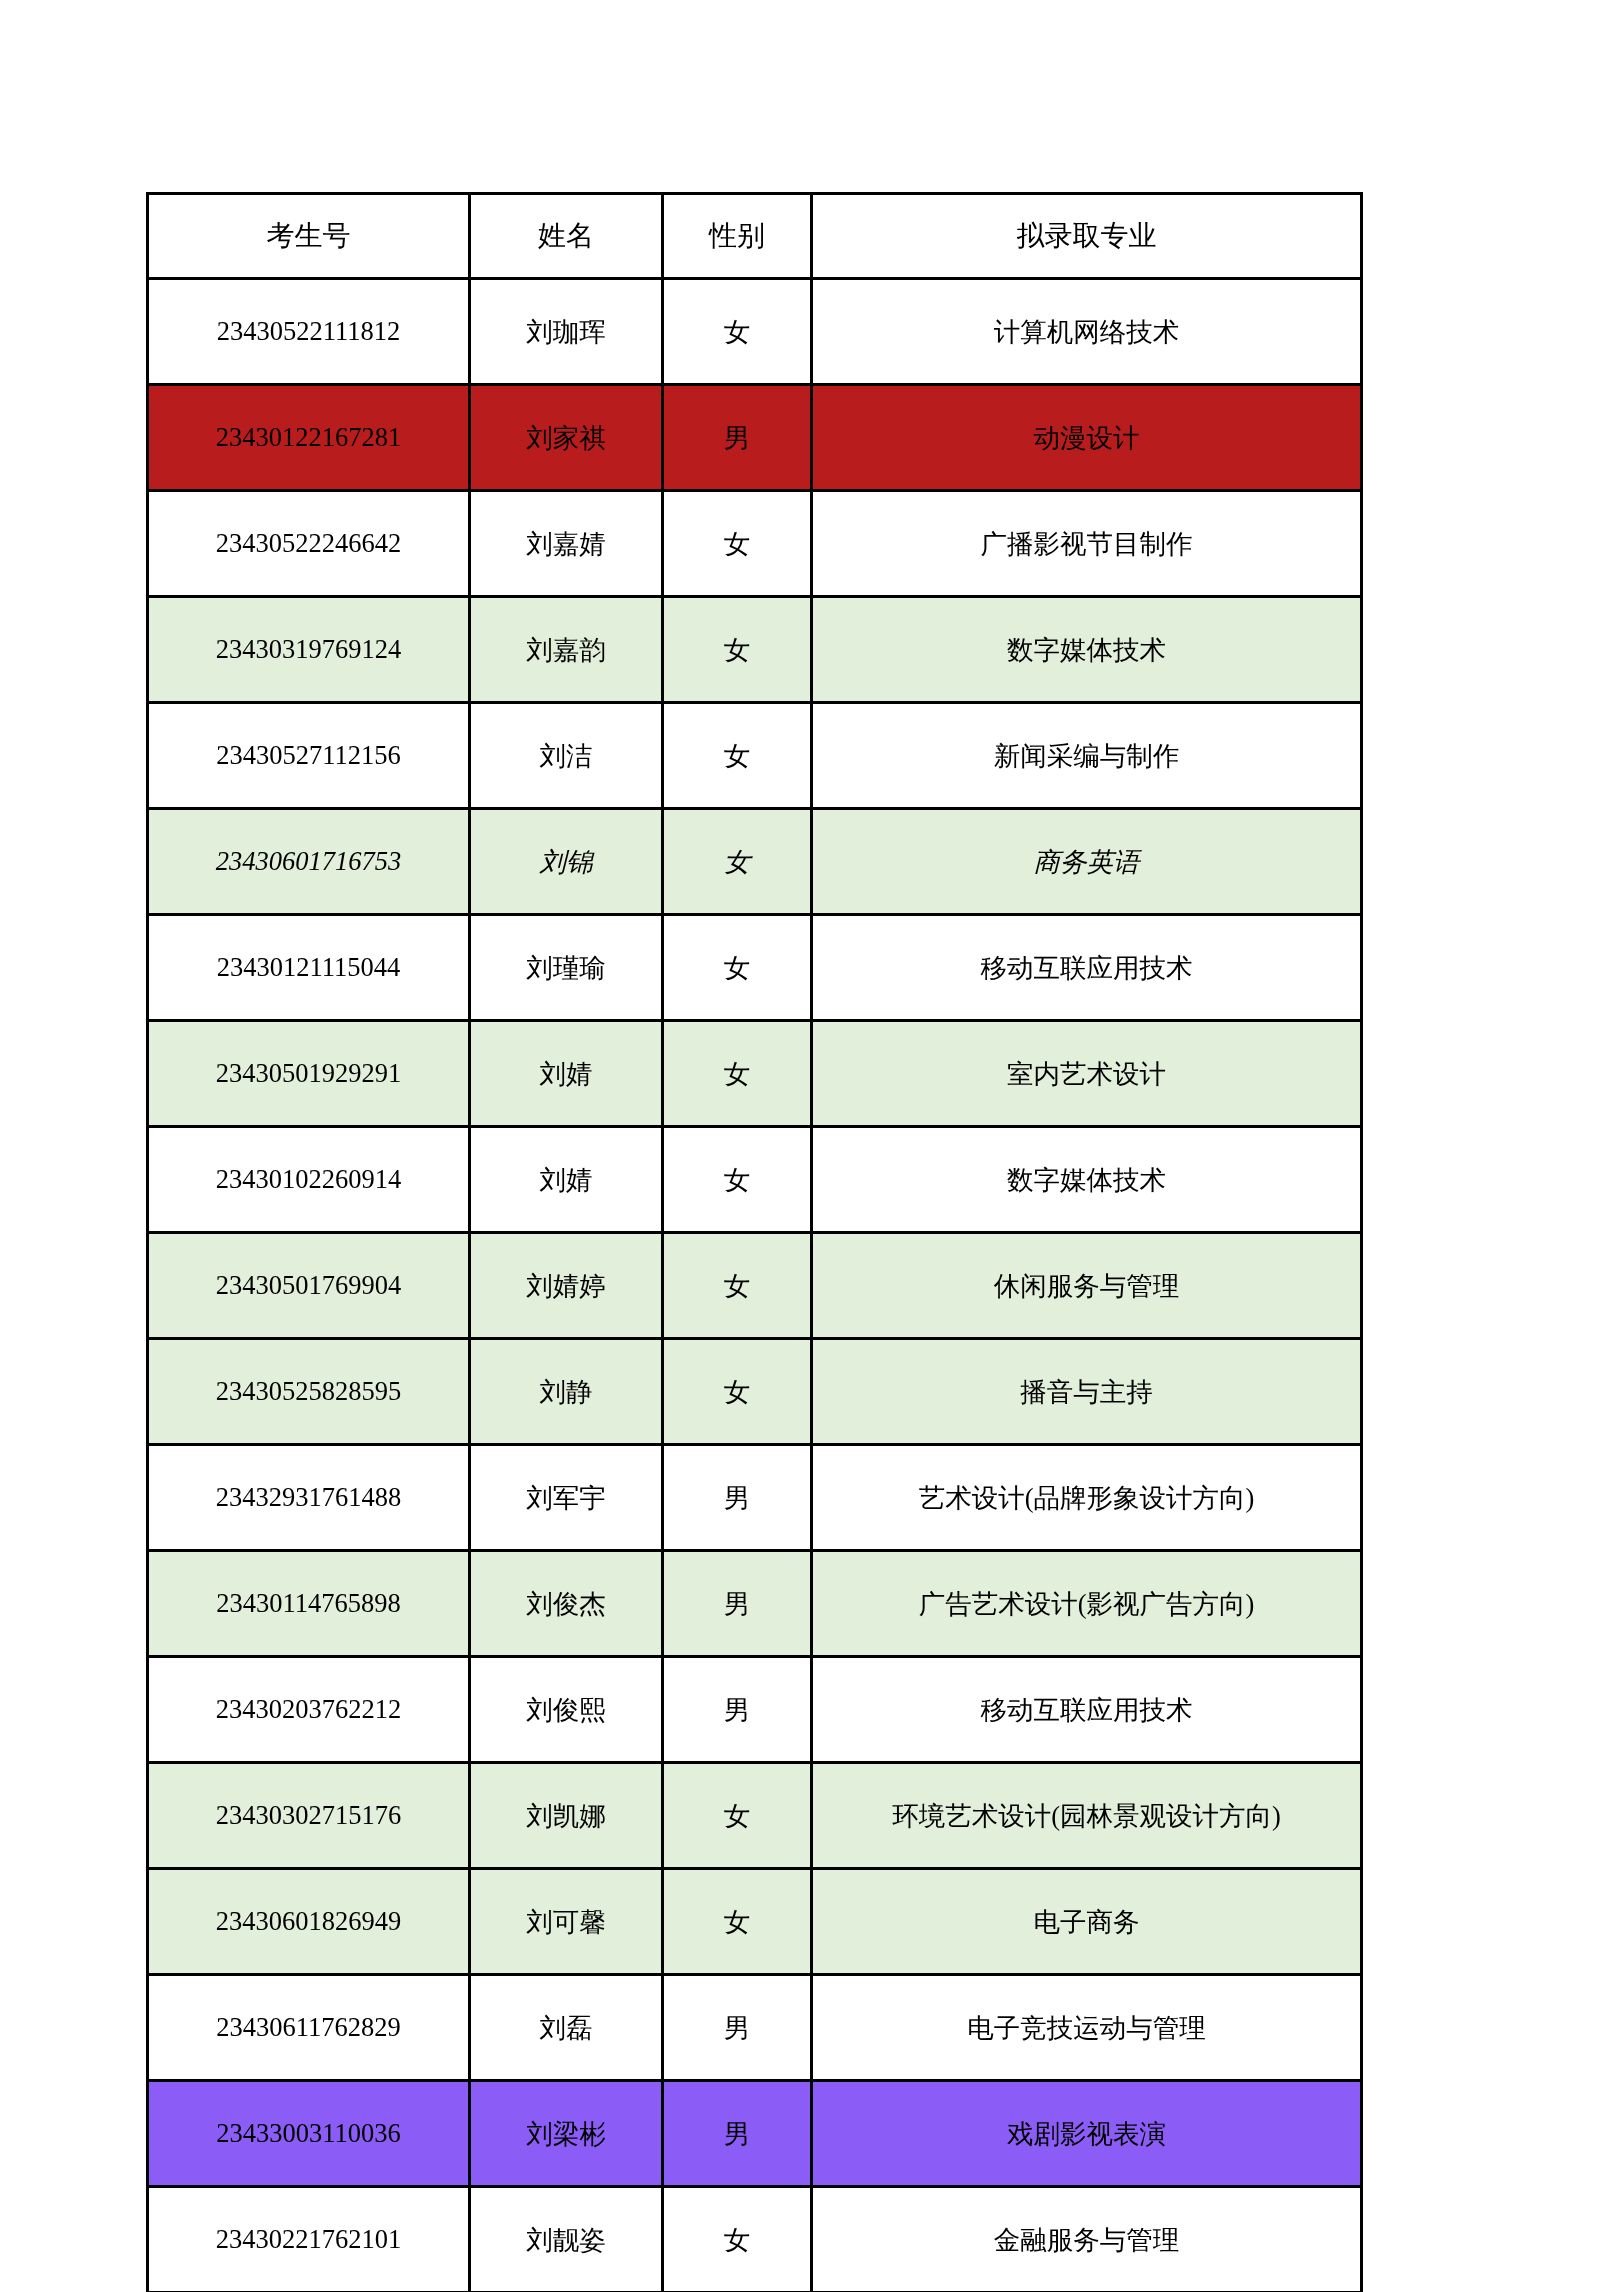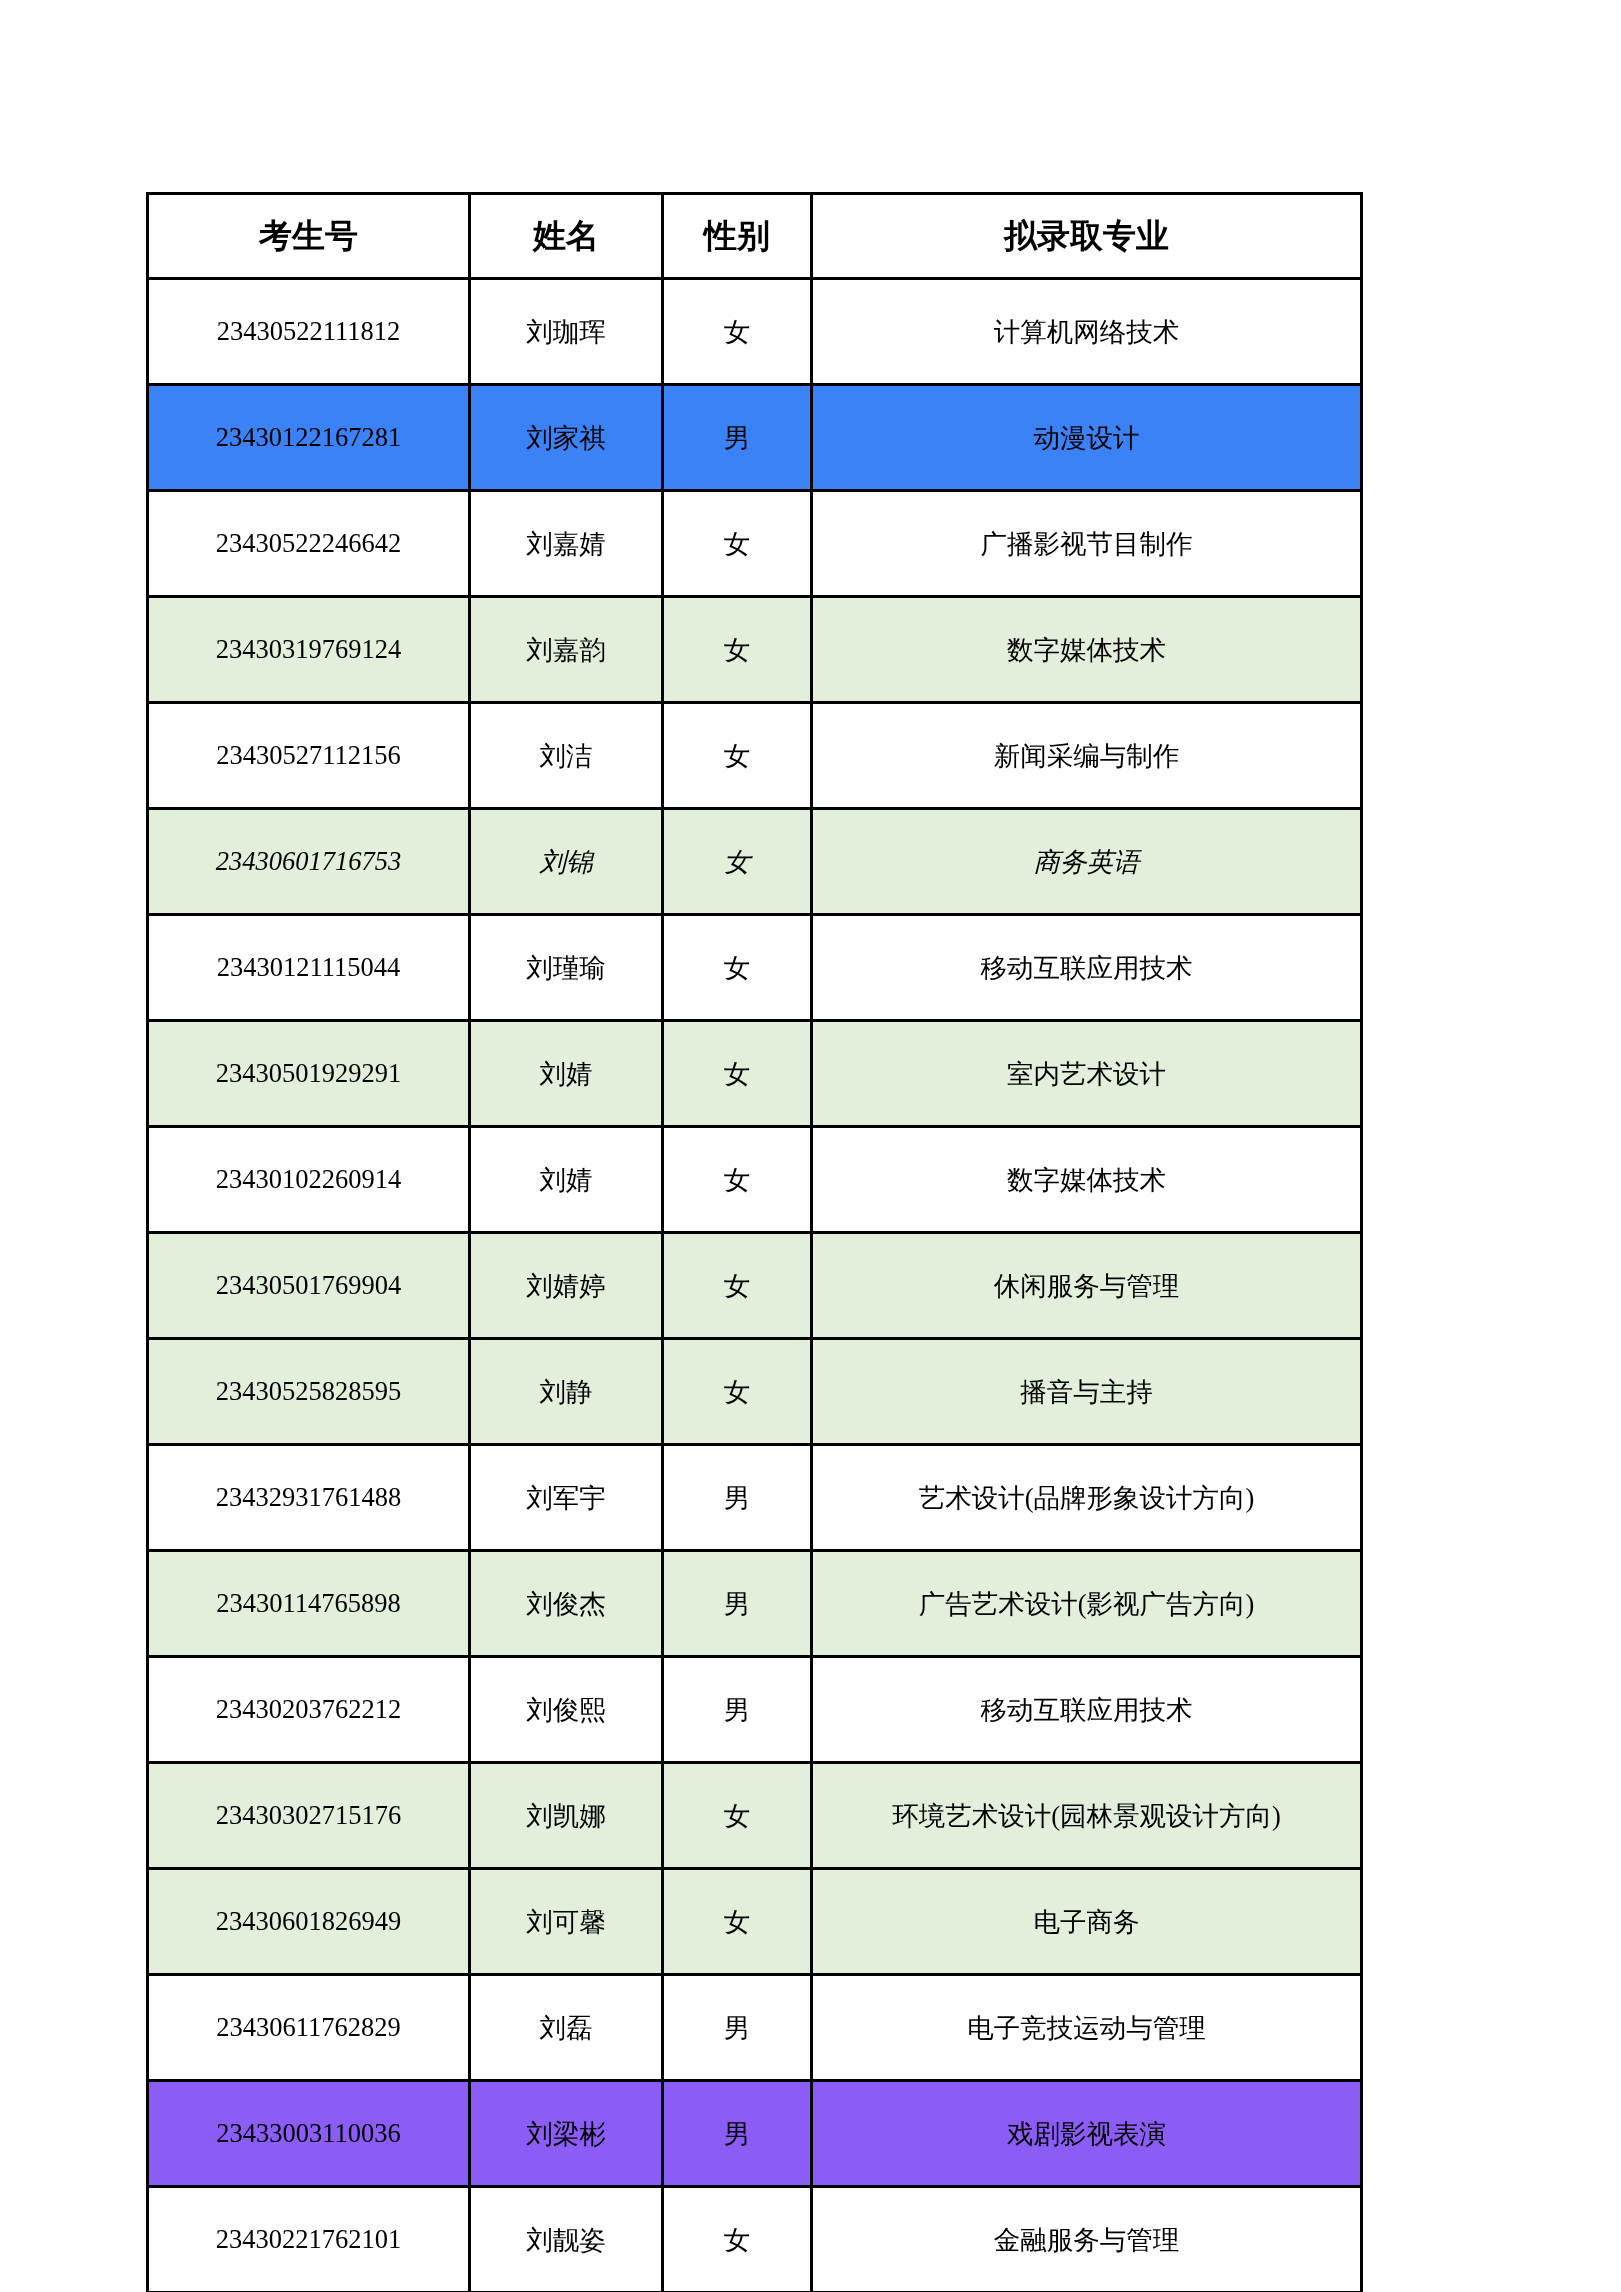--- a/index.html
+++ b/index.html
@@ -26,22 +26,22 @@
     border: 3.9px solid #000000;
     text-align: center;
     vertical-align: middle;
     color: #000000;
     overflow: hidden;
     white-space: nowrap;
   }
   .admission-table thead tr { height: 85px; }
   .admission-table tbody tr { height: 106px; }
   .admission-table th {
-    font-size: 33px;
-    font-weight: bold;
+    font-size: 28px;
+    font-weight: normal;
     text-align: center;
   }
   .admission-table td {
     font-size: 26.5px;
     font-weight: normal;
   }
   col.c-id    { width: 322px; }
   col.c-name  { width: 193px; }
   col.c-sex   { width: 149px; }
   col.c-major { width: 550px; }
@@ -64,21 +64,21 @@
       <th>拟录取专业</th>
     </tr>
   </thead>
   <tbody>
       <tr>
         <td>23430522111812</td>
         <td>刘珈珲</td>
         <td>女</td>
         <td>计算机网络技术</td>
       </tr>
-      <tr style="background: #3b82f6;">
+      <tr style="background: #b91c1c;">
         <td>23430122167281</td>
         <td>刘家祺</td>
         <td>男</td>
         <td>动漫设计</td>
       </tr>
       <tr>
         <td>23430522246642</td>
         <td>刘嘉婧</td>
         <td>女</td>
         <td>广播影视节目制作</td>

